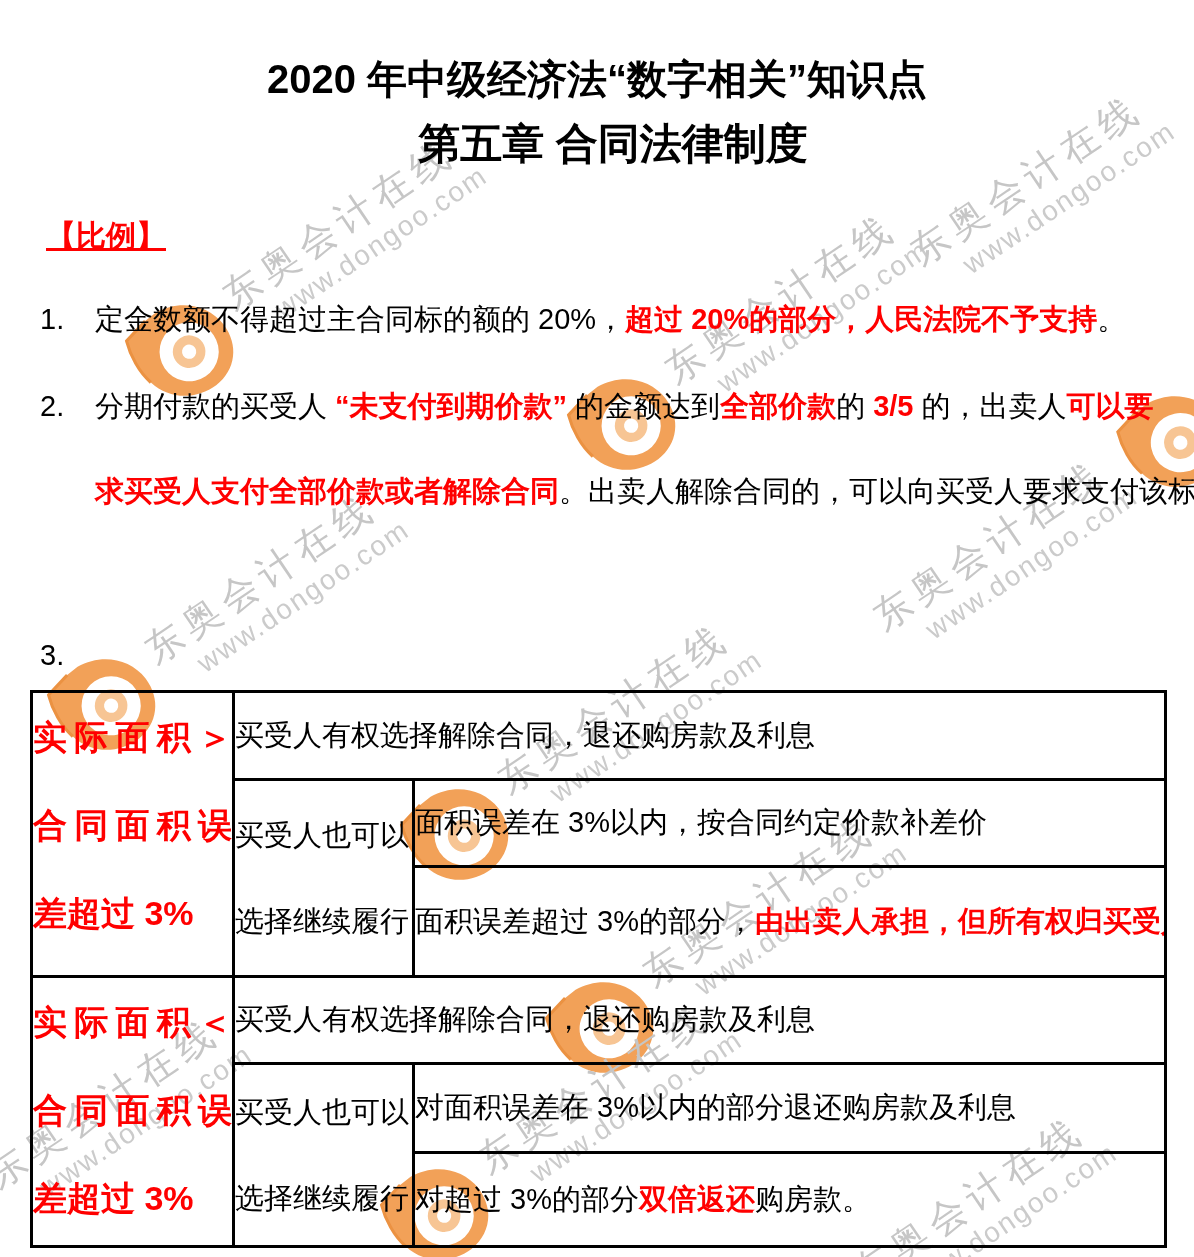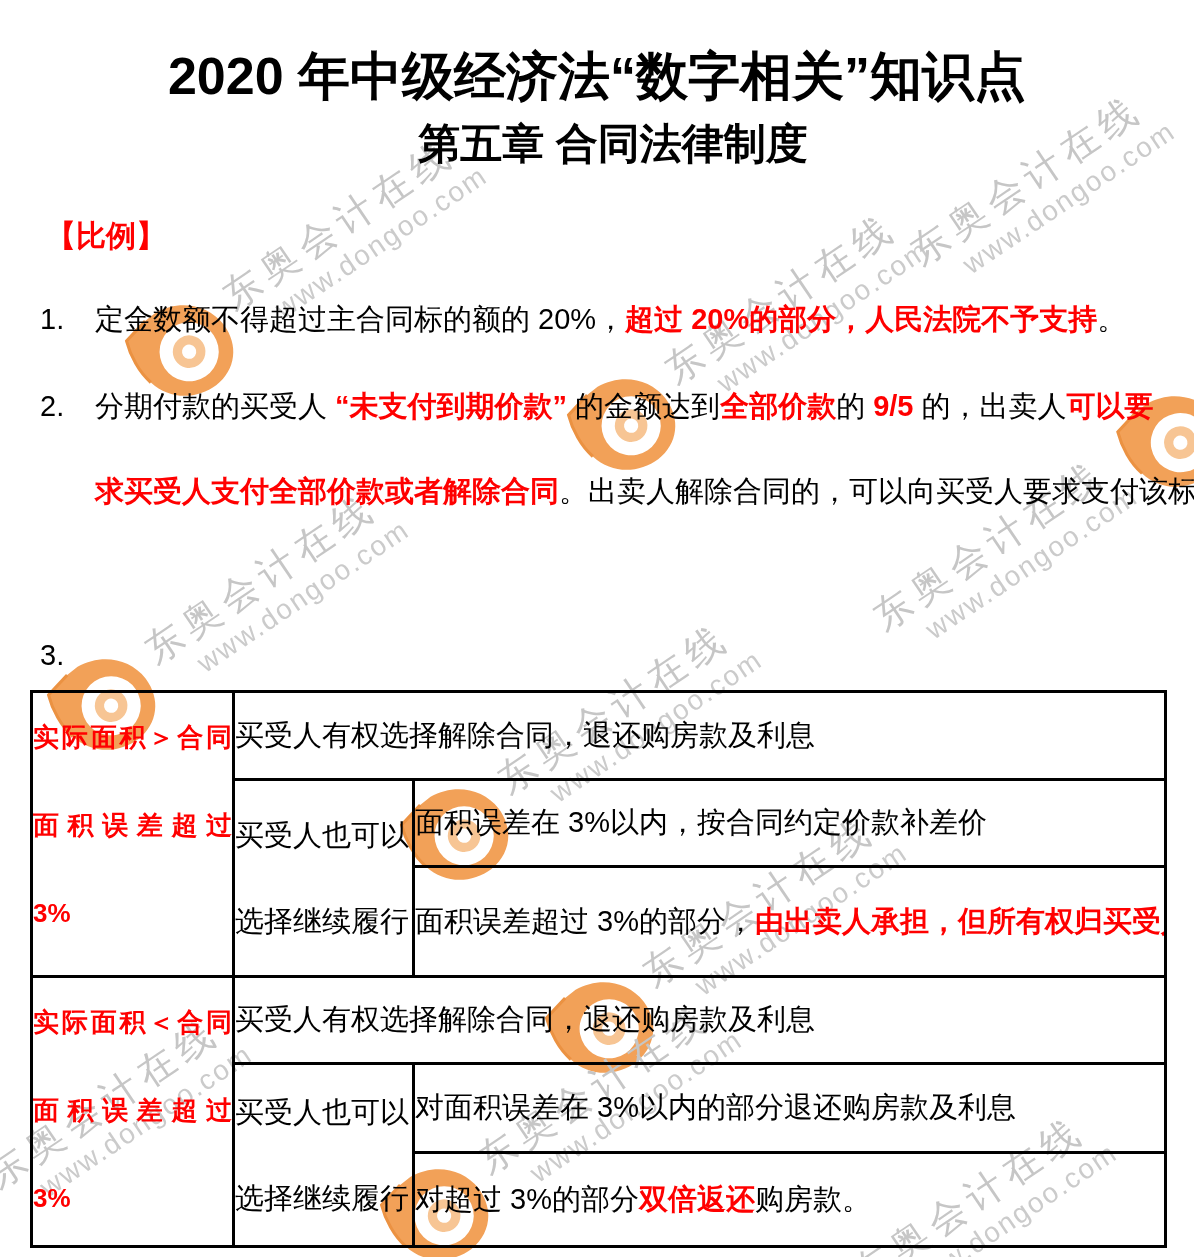--- a/index.html
+++ b/index.html
@@ -22,39 +22,39 @@
   }
   .wm.rev{flex-direction:row-reverse;}
   .wm-logo{width:102px;height:102px;flex:0 0 auto;opacity:.85;}
   .wm-logo svg{width:100%;height:100%;display:block;}
   .wm-text{display:flex;flex-direction:column;line-height:1.15;}
   .wm-cn{font-size:38px;letter-spacing:7px;color:#c6c6c6;}
   .wm-en{font-size:28px;letter-spacing:2px;color:#cbcbcb;padding-left:36px;}
   
   .content{position:absolute;inset:0;z-index:1;}
   .title{position:absolute;left:0;width:100%;text-align:center;font-weight:700;line-height:1.25;}
-  .t1{top:44px;font-size:52px;text-align:center;}
+  .t1{top:54px;font-size:40px;text-align:center;}
   .t2{top:118px;font-size:42px;padding-left:16px;}
-  .label{position:absolute;left:46px;top:216px;font-size:30px;font-weight:700;color:var(--hl,#f00);}
+  .label{position:absolute;left:46px;top:216px;font-size:30px;font-weight:700;color:var(--hl,#f00);text-decoration:underline;}
   .num{position:absolute;left:40px;font-size:29px;line-height:36px;}
   .line{position:absolute;left:95px;font-size:29px;line-height:36px;white-space:nowrap;}
   .hl{color:var(--hl,#f00);font-weight:700;text-align:center;}
   
   table.tb{
     position:absolute;left:30px;top:690px;
     width:1134px;border-collapse:collapse;table-layout:fixed;
     font-size:29px;
   }
   table.tb td{border:3px solid #000;padding:0;overflow:hidden;}
   tr.r1{height:88px;} tr.r2{height:87px;} tr.r3{height:110px;}
   tr.r4{height:87px;} tr.r5{height:89px;} tr.r6{height:94px;}
   td.hd{
     vertical-align:top;
     padding:14px 8px 0 12px;
-    color:var(--hl,#f00);font-weight:700;font-size:26px;
+    color:var(--hl,#f00);font-weight:700;font-size:34px;
     line-height:88px;
     text-align:justify;text-justify:inter-ideograph;
   }
   td.mid{vertical-align:middle;line-height:86px;padding-left:2px;}
   td.c{vertical-align:middle;padding-left:7px;white-space:nowrap;}
 </style>
 </head>
 <body>
 
 <div class="page">
@@ -178,21 +178,21 @@
 
     <div class="title t1">2020 年中级经济法“数字相关”知识点</div>
     <div class="title t2">第五章 合同法律制度</div>
 
     <div class="label">【比例】</div>
 
     <div class="num" style="top:301px">1.</div>
     <div class="line" style="top:301px"><span>定金数额不得超过主合同标的额的 20%，</span><span class="hl">超过 20%的部分，人民法院不予支持</span><span>。</span></div>
 
     <div class="num" style="top:388px">2.</div>
-    <div class="line" style="top:388px"><span>分期付款的买受人 </span><span class="hl">“未支付到期价款”</span><span> 的金额达到</span><span class="hl">全部价款</span><span>的 </span><span class="hl">9/5</span><span> 的，出卖人</span><span class="hl">可以要</span></div>
+    <div class="line" style="top:388px"><span>分期付款的买受人 </span><span class="hl">“未支付到期价款”</span><span> 的金额达到</span><span class="hl">全部价款</span><span>的 </span><span class="hl">3/5</span><span> 的，出卖人</span><span class="hl">可以要</span></div>
     <div class="line" style="top:473px"><span class="hl">求买受人支付全部价款或者解除合同</span><span>。出卖人解除合同的，可以向买受人要求支付该标</span></div>
 
     <div class="num" style="top:637px">3.</div>
 
     <table class="tb">
       <colgroup>
           <col style="width:202px">
           <col style="width:180px">
           <col style="width:752px">
         </colgroup>

